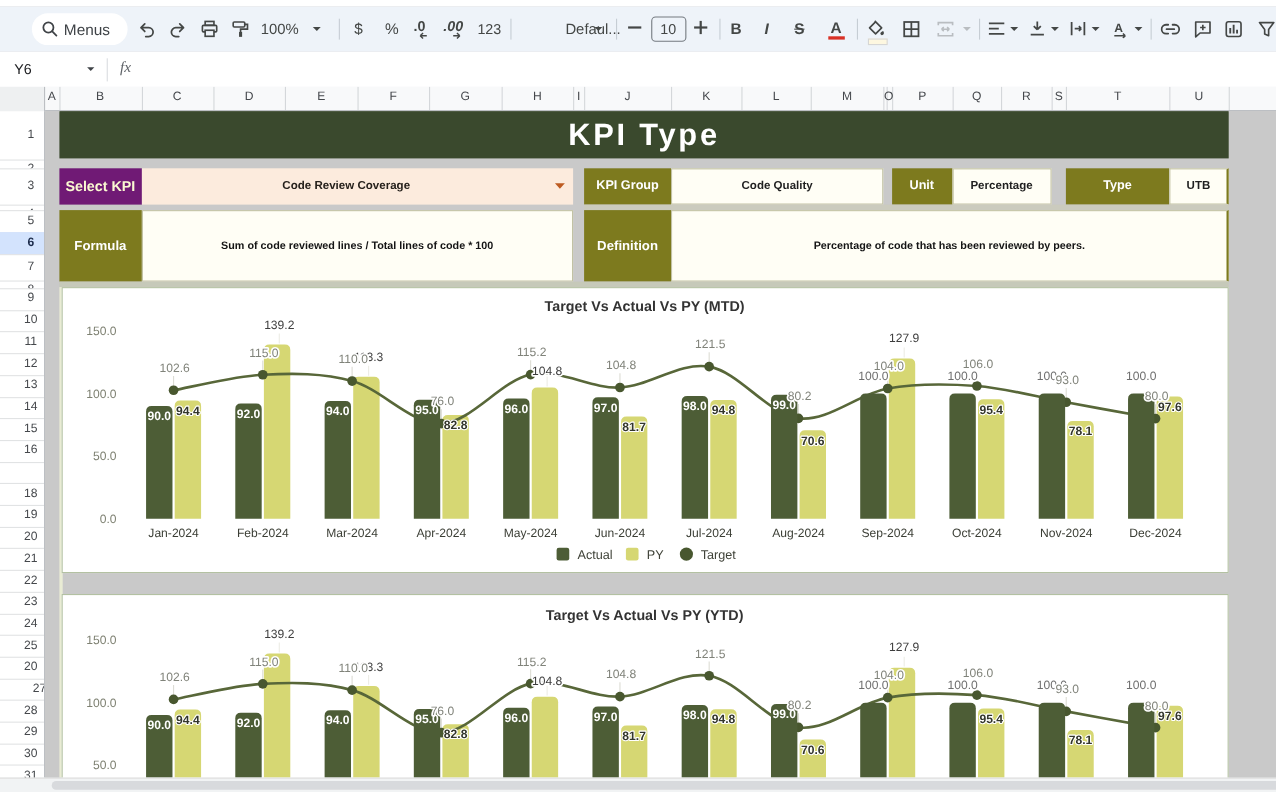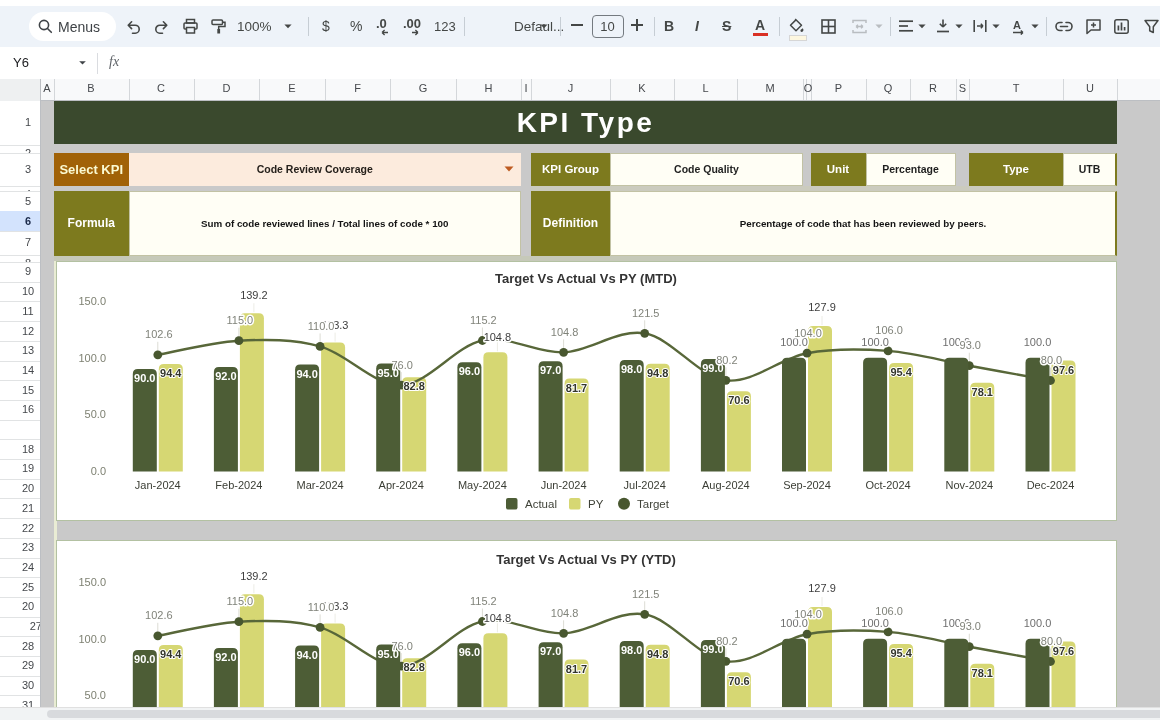--- a/index.html
+++ b/index.html
@@ -37,21 +37,21 @@
 <svg class="abs" style="left:283px;top:23px" width="10" height="7" viewBox="0 0 10 7">
       <path d="M1.4 1.6 L5 5.2 L8.6 1.6 Z" fill="#444746"></path>
     </svg>
 <div class="abs" style="left:308px;top:17px;width:1px;height:19px;background:#c6cdd4;"></div>
 <div class="abs" style="left:322px;top:18px;font-size:14px;color:#444746;">$</div>
 <div class="abs" style="left:350px;top:18px;font-size:14px;color:#444746;">%</div>
 <div class="abs" style="left:376px;top:16px;font-size:13px;font-weight:bold;color:#444746;">.0</div>
 <svg class="abs" style="left:380px;top:29px" width="10" height="8" viewBox="0 0 10 8">
       <path d="M8 3.5 H2 M2 3.5 L4.6 1 M2 3.5 L4.6 6" stroke="#444746" stroke-width="1.3" fill="none"></path>
     </svg>
-<div class="abs" style="left:403px;top:16px;font-size:13px;font-weight:bold;color:#444746;">.00</div>
+<div class="abs" style="left:403px;top:16px;font-size:13px;font-weight:bold;color:#444746;font-style:italic;">.00</div>
 <svg class="abs" style="left:410px;top:29px" width="10" height="8" viewBox="0 0 10 8">
       <path d="M2 3.5 H8 M8 3.5 L5.4 1 M8 3.5 L5.4 6" stroke="#444746" stroke-width="1.3" fill="none"></path>
     </svg>
 <div class="abs" style="left:434px;top:19px;font-size:13px;color:#444746;">123</div>
 <div class="abs" style="left:464px;top:17px;width:1px;height:19px;background:#c6cdd4;"></div>
 <div class="abs" style="left:478px;top:19px;font-size:13.5px;color:#444746;margin-left:36px;">Defaul...</div>
 <svg class="abs" style="left:539px;top:23px" width="10" height="7" viewBox="0 0 10 7">
       <path d="M1.4 1.6 L5 5.2 L8.6 1.6 Z" fill="#444746"></path>
     </svg>
 <div class="abs" style="left:560px;top:17px;width:1px;height:19px;background:#c6cdd4;"></div>
@@ -243,21 +243,21 @@
 <div class="abs" style="left:14px;top:558.9px;width:28px;text-align:center;font-size:11px;color:#45484c;font-weight:normal;">29</div>
 <div class="abs" style="left:14px;top:578.5px;width:28px;text-align:center;font-size:11px;color:#45484c;font-weight:normal;">30</div>
 <div class="abs" style="left:14px;top:598.2px;width:28px;text-align:center;font-size:11px;color:#45484c;font-weight:normal;">31</div>
 <div class="abs" style="left:14px;top:44.0px;width:28px;height:8.0px;overflow:hidden;text-align:center;font-size:11px;color:#45484c;line-height:17px;">2</div>
 <div class="abs" style="left:14px;top:85.0px;width:28px;height:5.5px;overflow:hidden;text-align:center;font-size:11px;color:#45484c;line-height:17px;">4</div>
 <div class="abs" style="left:14px;top:154.0px;width:28px;height:7.5px;overflow:hidden;text-align:center;font-size:11px;color:#45484c;line-height:17px;">8</div>
 </div>
 <div class="abs" style="left:41px;top:100.5px;width:1119px;height:606.5px;background:#c9c9c9;overflow:hidden;">
 <div class="abs" style="left:13.0px;top:0.0px;width:1063.0px;height:0.8px;background:#ffffff;"></div>
 <div class="abs" style="left:13.0px;top:0.8px;width:1063.0px;height:43.2px;display:flex;align-items:center;justify-content:center;background:#3a492d;color:#fff;font-weight:bold;font-size:28px;letter-spacing:2.5px;">KPI Type</div>
-<div class="abs" style="left:13.0px;top:52.0px;width:74.5px;height:33.0px;display:flex;align-items:center;justify-content:center;background:#a16207;color:#fbfad2;font-weight:bold;font-size:13px;">Select KPI</div>
+<div class="abs" style="left:13.0px;top:52.0px;width:74.5px;height:33.0px;display:flex;align-items:center;justify-content:center;background:#701a75;color:#fbfad2;font-weight:bold;font-size:13px;">Select KPI</div>
 <div class="abs" style="left:87.5px;top:52.0px;width:392.5px;height:33.0px;display:flex;align-items:center;justify-content:center;background:#fcebdd;color:#26211c;font-weight:bold;font-size:10.5px;padding-right:20px;box-sizing:border-box;">Code Review Coverage</div>
 <svg class="abs" style="left:462px;top:64px" width="12" height="8" viewBox="0 0 12 8">
         <path d="M1.5 1.5 L6 6.5 L10.5 1.5 Z" fill="#bd5b21"></path>
       </svg>
 <div class="abs" style="left:490.0px;top:52.0px;width:79.0px;height:33.0px;display:flex;align-items:center;justify-content:center;background:#7d7a1e;color:#fff;font-weight:bold;font-size:11.5px;">KPI Group</div>
 <div class="abs" style="left:569.0px;top:52.0px;width:193.0px;height:33.0px;display:flex;align-items:center;justify-content:center;background:#fffef5;border:1px solid #c2c2a4;box-sizing:border-box;color:#1f1f1f;font-weight:bold;font-size:10.5px;">Code Quality</div>
 <div class="abs" style="left:769.5px;top:52.0px;width:55.0px;height:33.0px;display:flex;align-items:center;justify-content:center;background:#7d7a1e;color:#fff;font-weight:bold;font-size:11.5px;">Unit</div>
 <div class="abs" style="left:824.5px;top:52.0px;width:90.0px;height:33.0px;display:flex;align-items:center;justify-content:center;background:#fffef5;border:1px solid #c2c2a4;box-sizing:border-box;color:#1f1f1f;font-weight:bold;font-size:10.5px;">Percentage</div>
 <div class="abs" style="left:928.0px;top:52.0px;width:94.0px;height:33.0px;display:flex;align-items:center;justify-content:center;background:#7d7a1e;color:#fff;font-weight:bold;font-size:11.5px;">Type</div>
 <div class="abs" style="left:1022.0px;top:52.0px;width:54.0px;height:33.0px;display:flex;align-items:center;justify-content:center;background:#fffef5;border:1px solid #c2c2a4;border-right:2px solid #7d7a1e;box-sizing:border-box;color:#1f1f1f;font-weight:bold;font-size:10.5px;">UTB</div>

